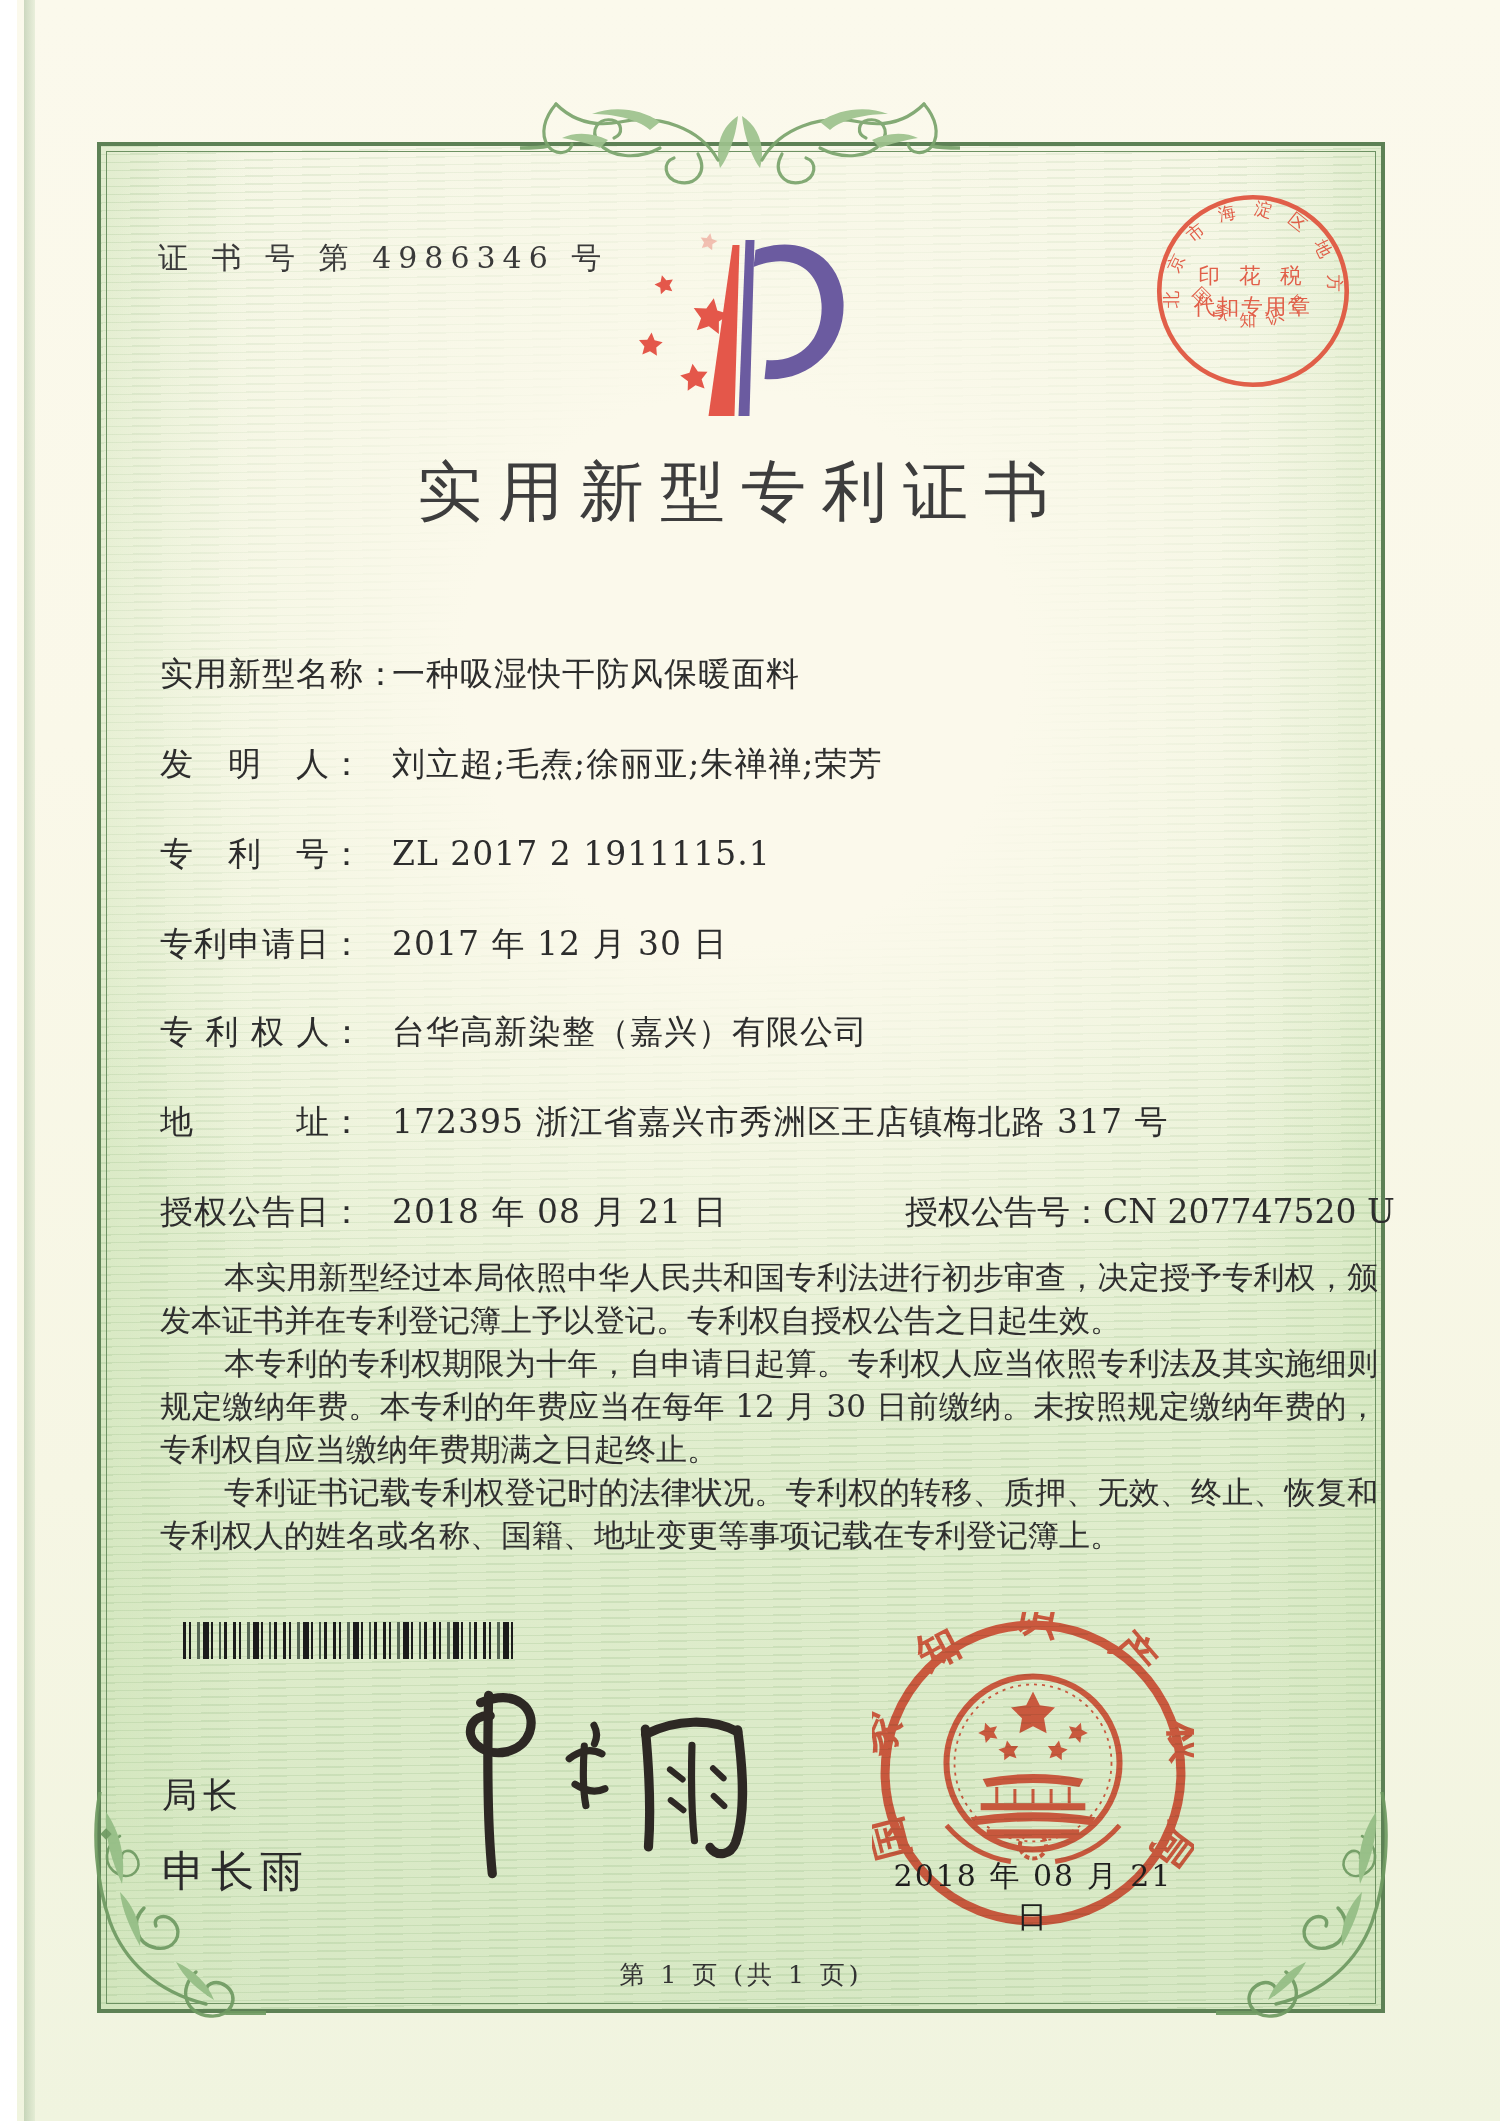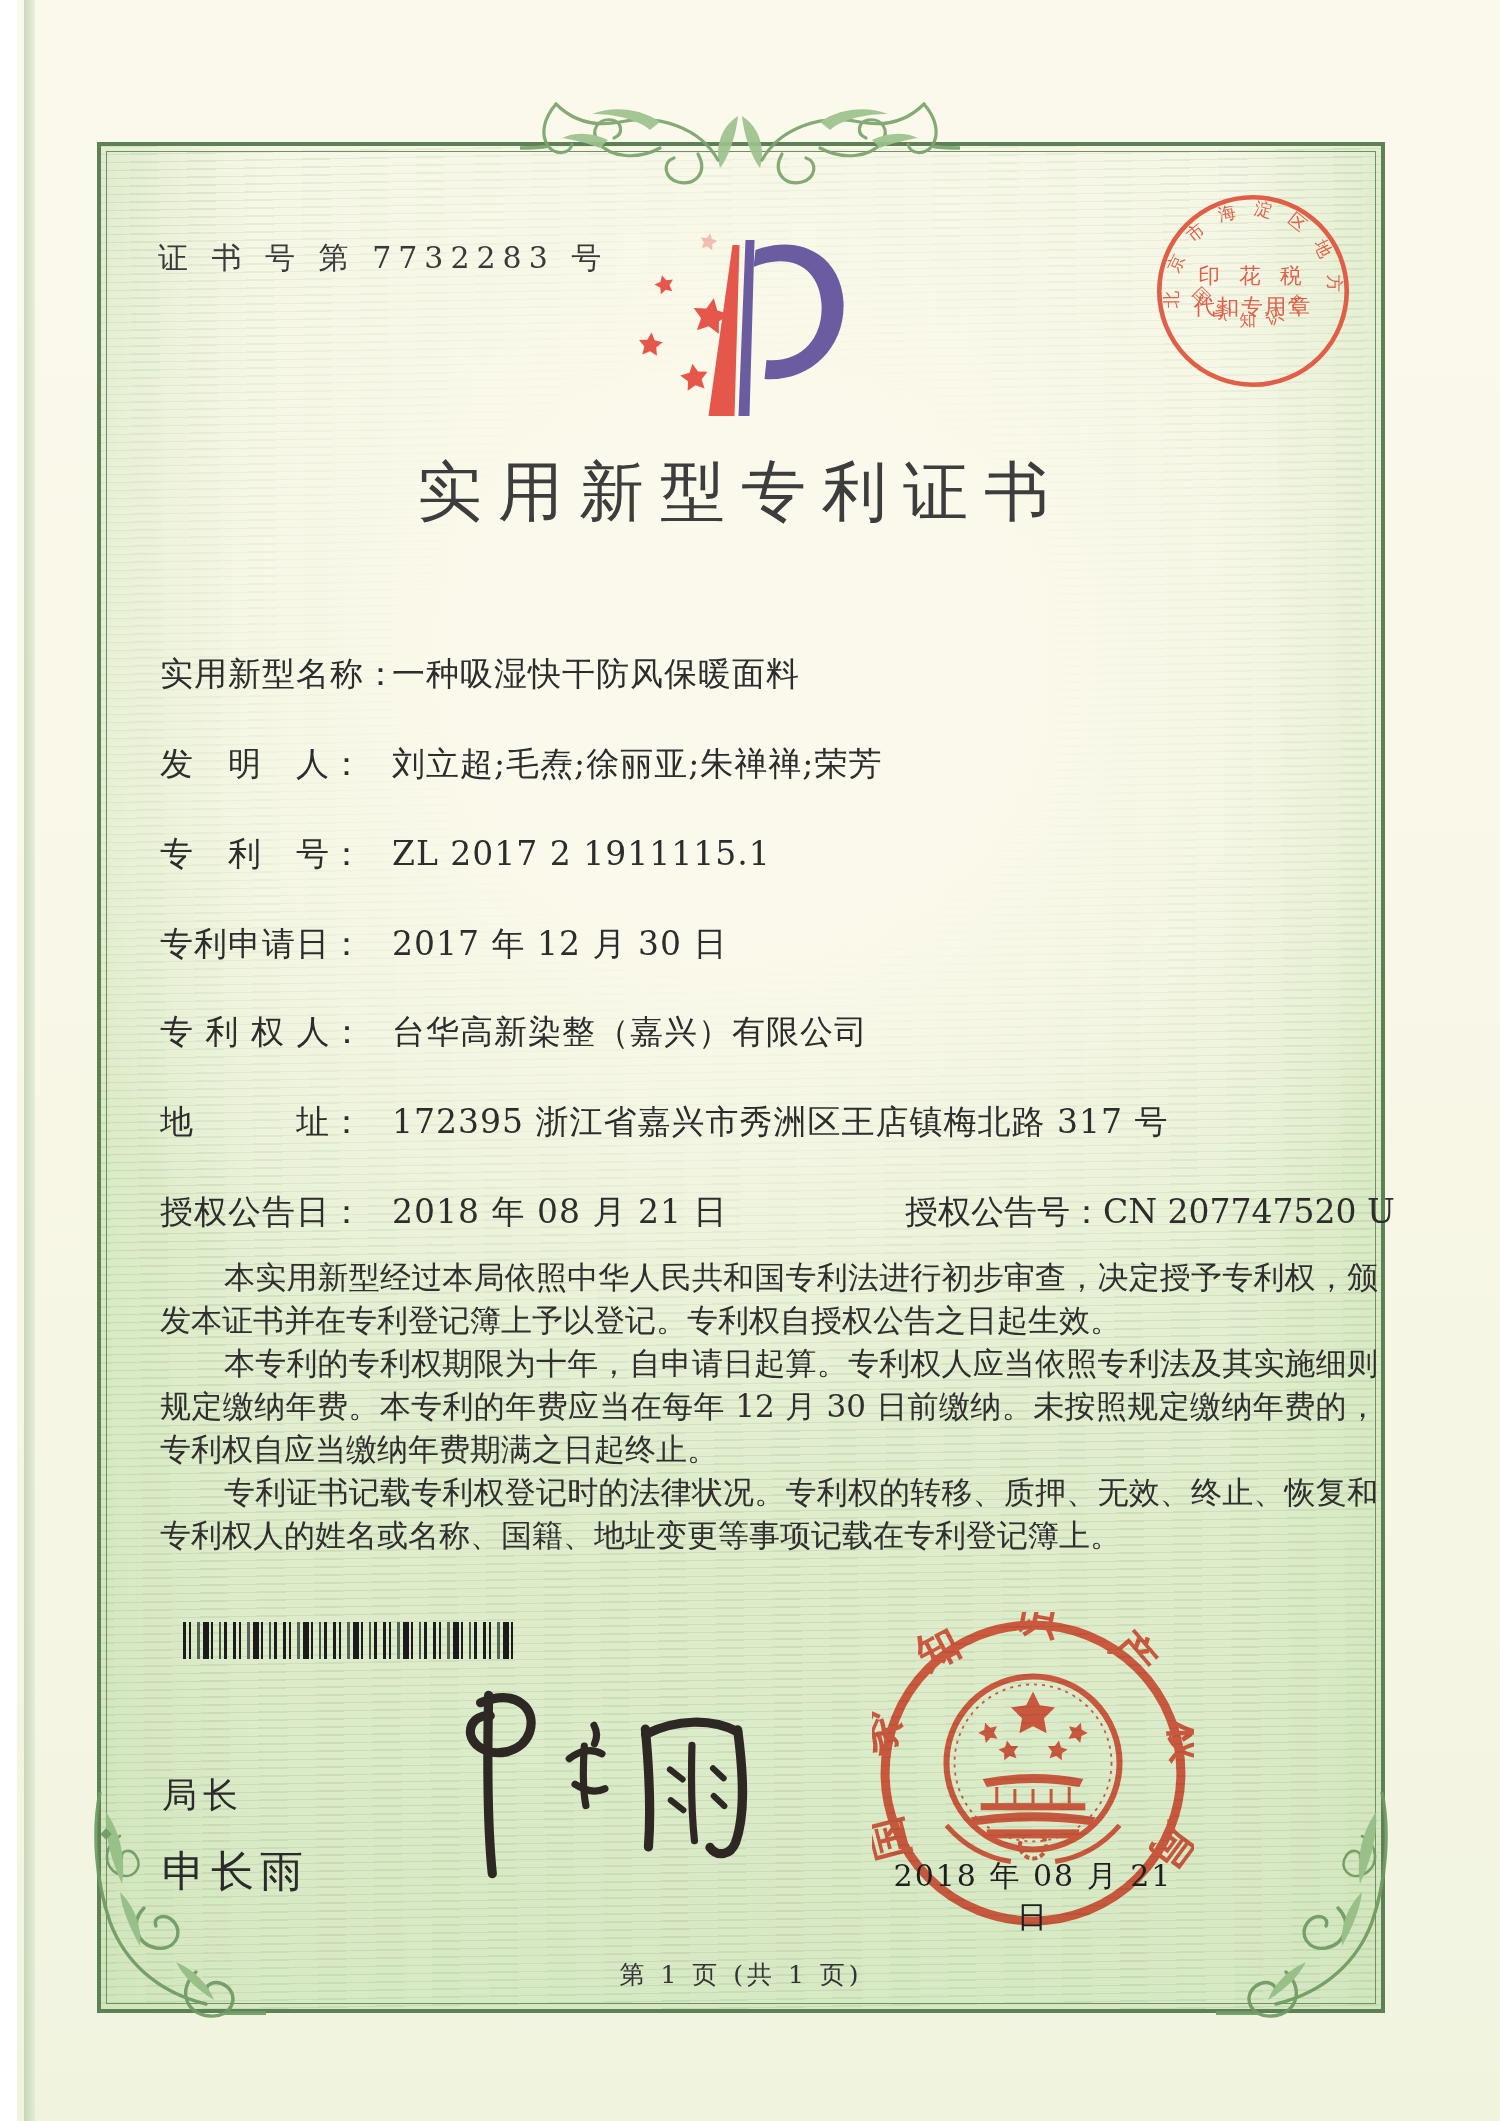--- a/index.html
+++ b/index.html
@@ -97,21 +97,21 @@
       <path d="M34,44 C18,52 16,74 32,82 C46,89 58,76 50,64 C45,56 34,58 36,66" stroke-width="2.6"></path>
       <path d="M58,116 C44,130 50,152 70,156 C88,159 98,142 88,130 C80,121 66,124 70,134"></path>
       <path d="M110,180 C92,196 98,222 124,224 C146,226 154,204 140,194 C130,187 116,192 122,202"></path>
       <path d="M140,221 C156,221 168,221 180,221" stroke-width="3.8"></path>
       <path d="M20,20 C34,40 40,66 36,92 C26,70 18,44 20,20 Z" fill="#94bd85" stroke="none"></path>
       <path d="M34,100 C48,114 56,134 54,154 C44,136 36,118 34,100 Z" fill="#94bd85" stroke="none"></path>
       <path d="M90,170 C108,178 122,192 128,208 C112,198 98,186 90,170 Z" fill="#94bd85" stroke="none"></path>
     </g>
   </svg>
 
-  <div class="txt certno">证 书 号 第 7732283 号</div>
+  <div class="txt certno">证 书 号 第 4986346 号</div>
 
   <svg class="orn" style="left:610px;top:220px;" width="255" height="205" viewBox="0 0 250 205">
     <defs>
       <path id="st5" d="M0,-10 L2.94,-4.05 9.51,-3.09 4.76,1.55 5.88,8.09 0,5 -5.88,8.09 -4.76,1.55 -9.51,-3.09 -2.94,-4.05 Z"></path>
     </defs>
     <g fill="#e4574a">
       <use href="#st5" transform="translate(96,22) scale(0.9) rotate(12)" opacity=".35"></use>
       <use href="#st5" transform="translate(52,65) scale(1.0) rotate(-15)"></use>
       <use href="#st5" transform="translate(98,97) scale(1.9) rotate(10)"></use>
       <use href="#st5" transform="translate(38,125) scale(1.25) rotate(5)"></use>

